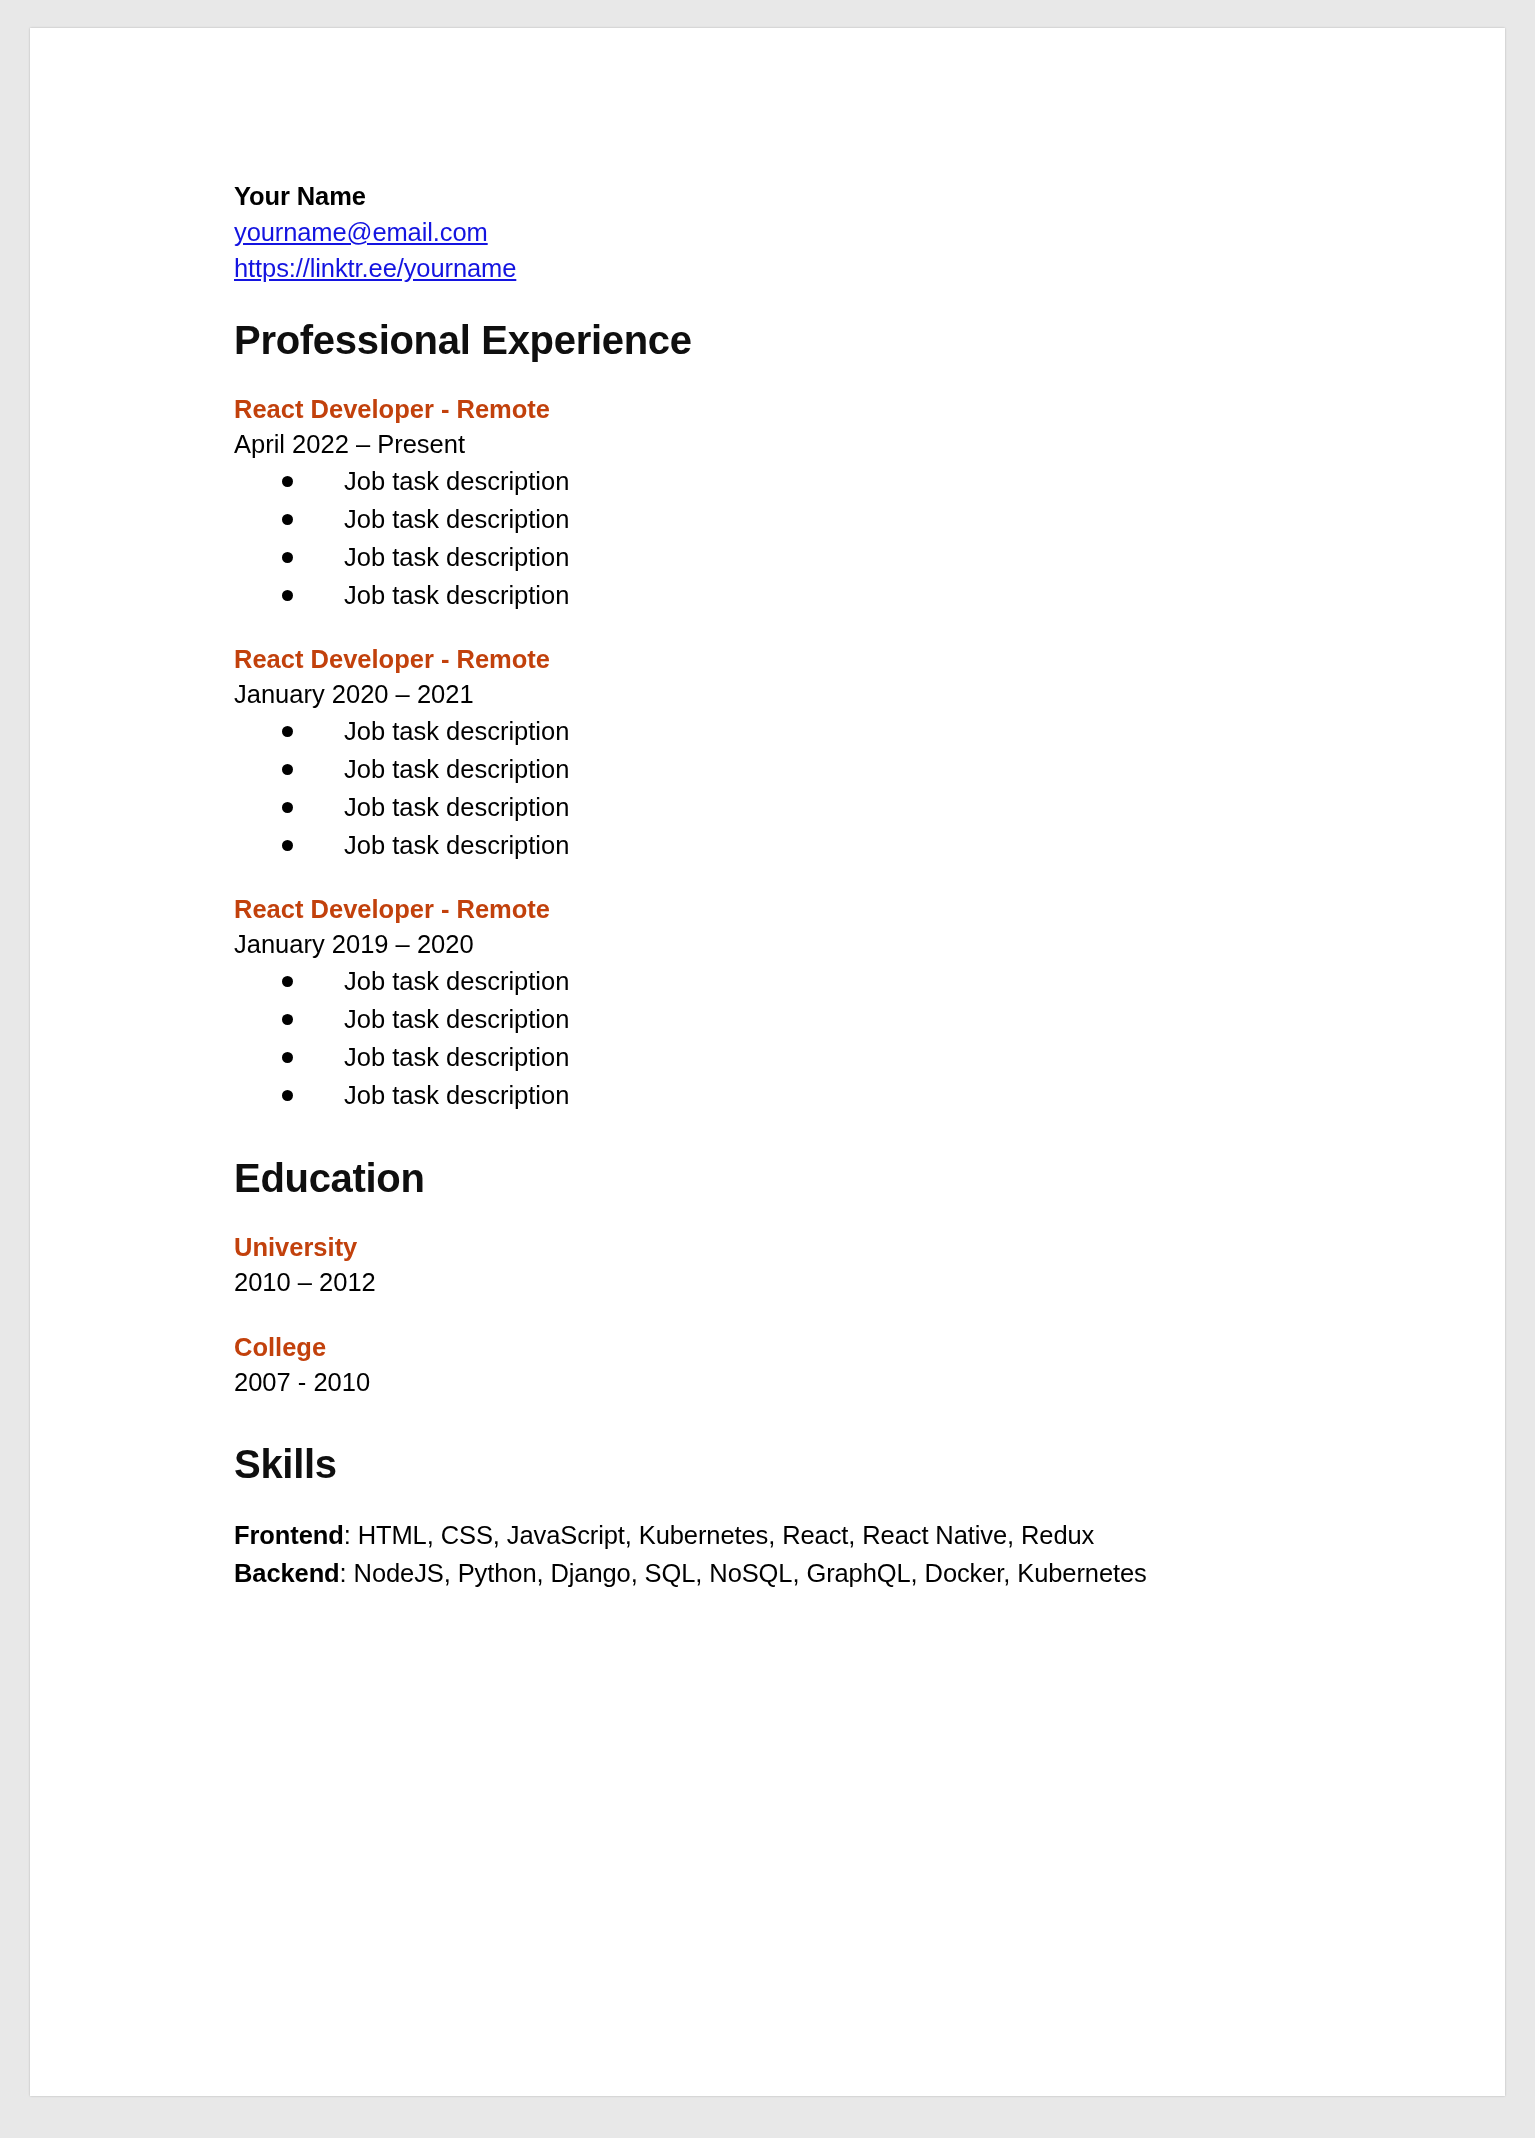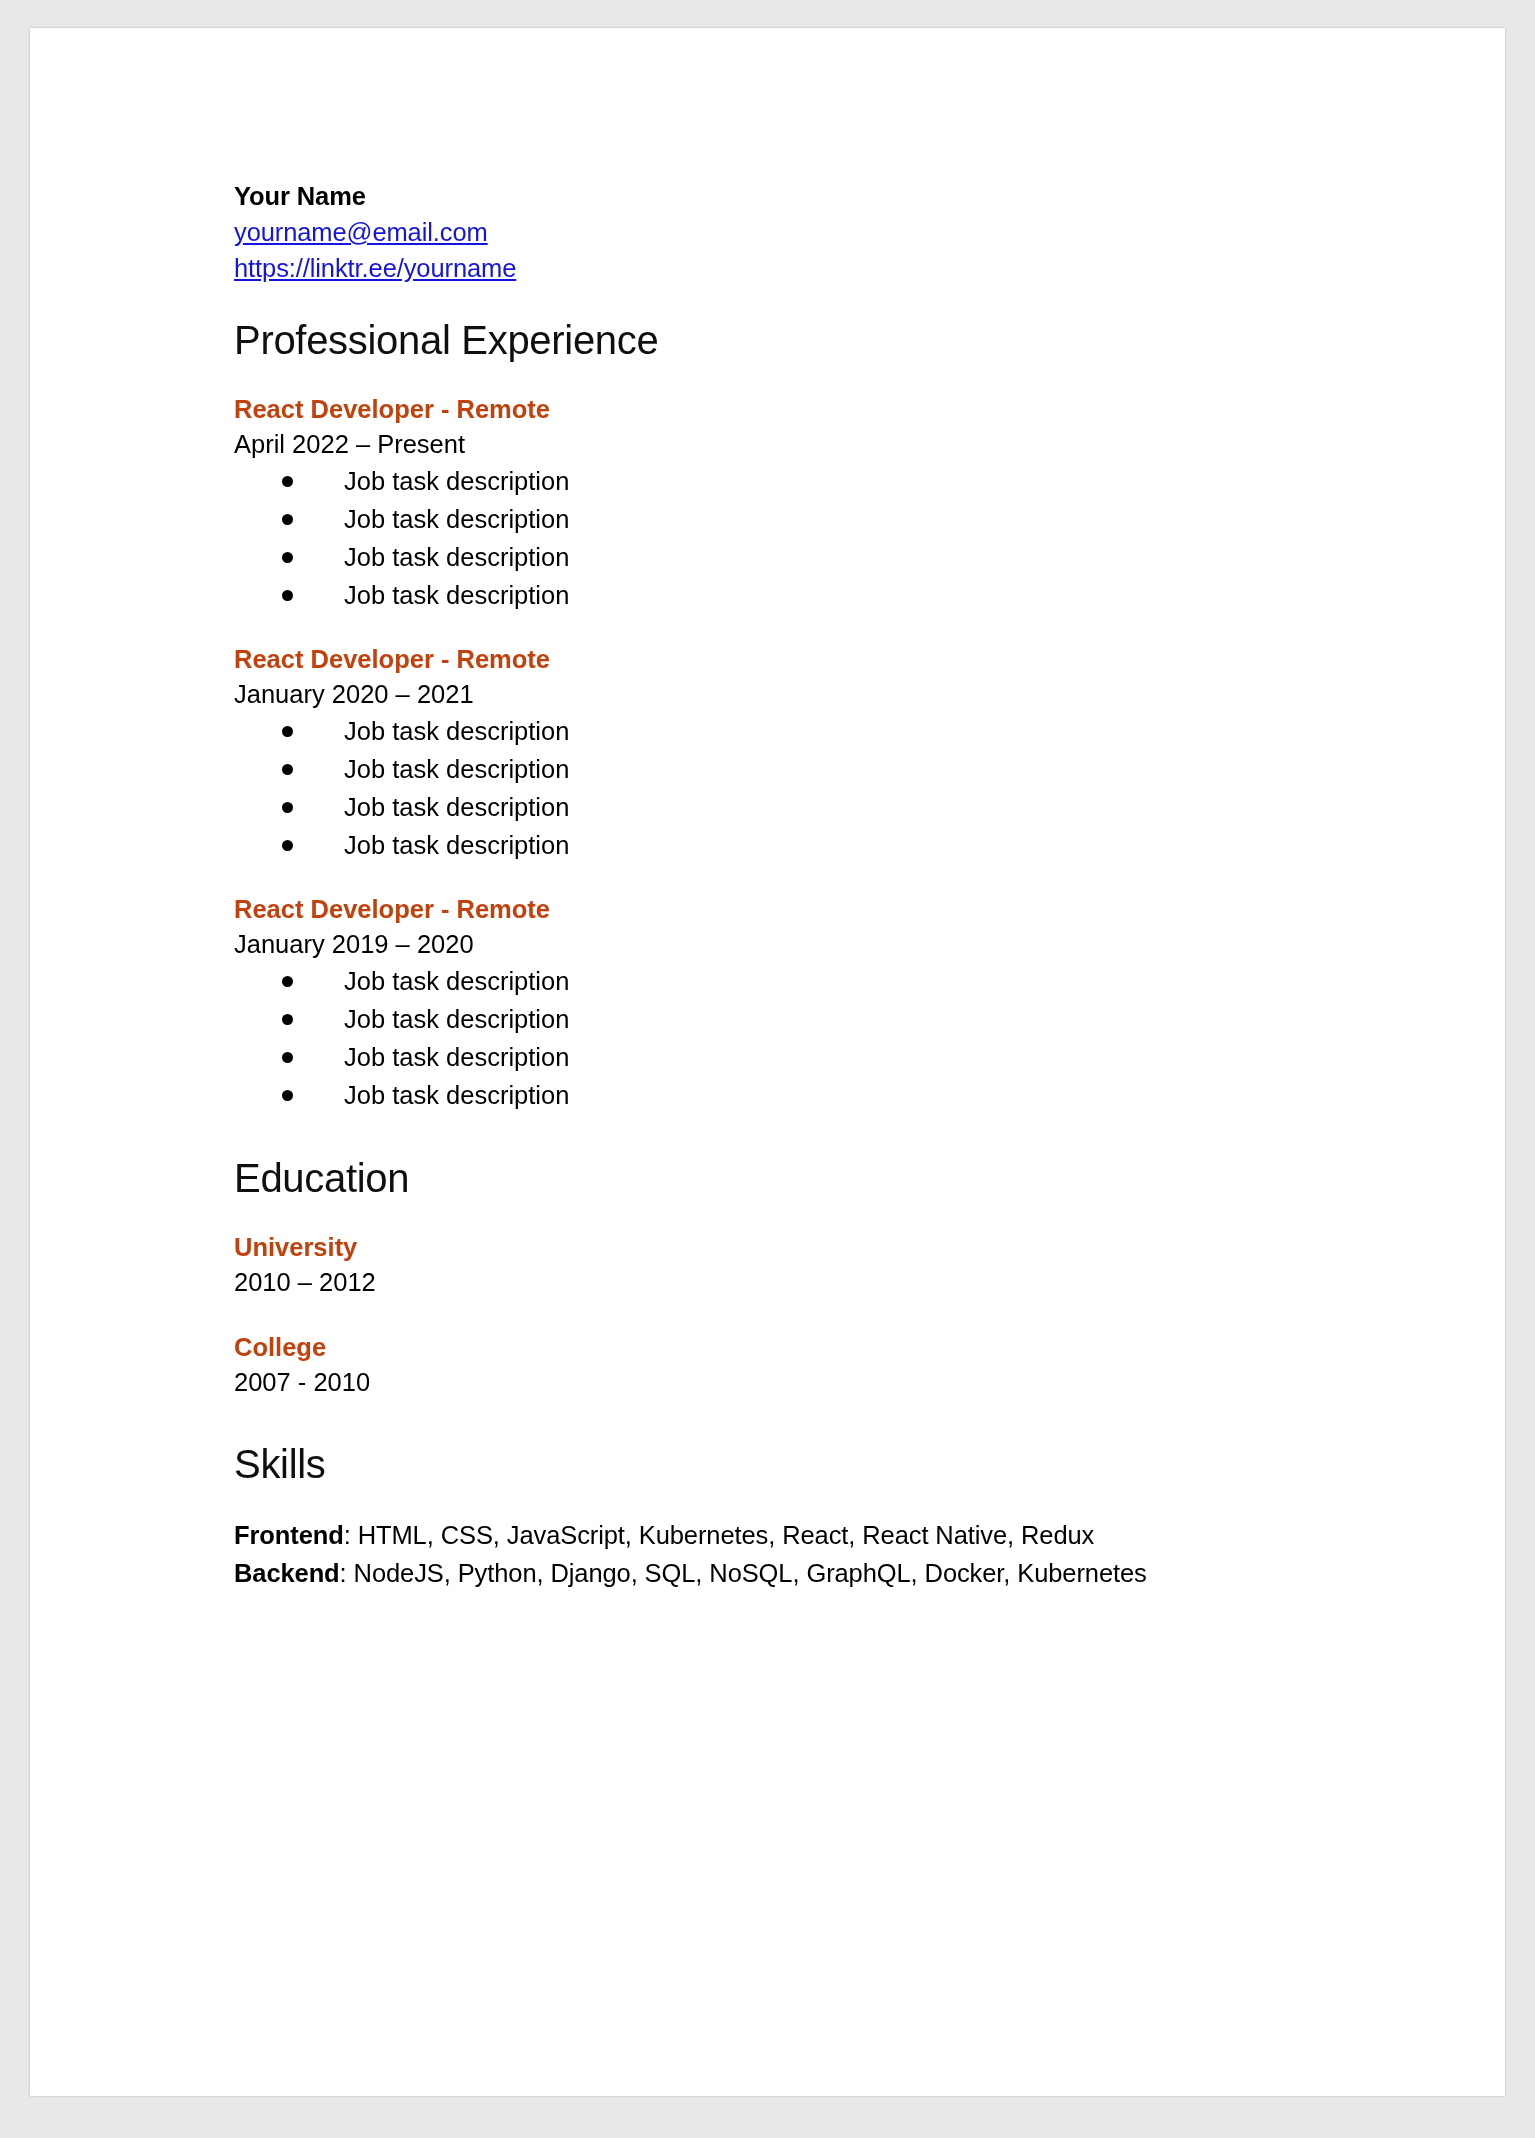--- a/index.html
+++ b/index.html
@@ -58,21 +58,21 @@
     margin-bottom: 0;
   }
   #header-block .line {
     line-height: 36px;
   }
 
   
   .section-heading {
     font-size: 40px;
     line-height: 48px;
-    font-weight: normal;
+    font-weight: bold;
     color: #0f0f0f;
     letter-spacing: -0.3px;
     margin: 0;
     padding: 0;
     white-space: nowrap;
   }
   #heading-professional-experience { margin-top: 30px; }
   #heading-education              { margin-top: 40px; }
   #heading-skills                 { margin-top: 40px; }
 

